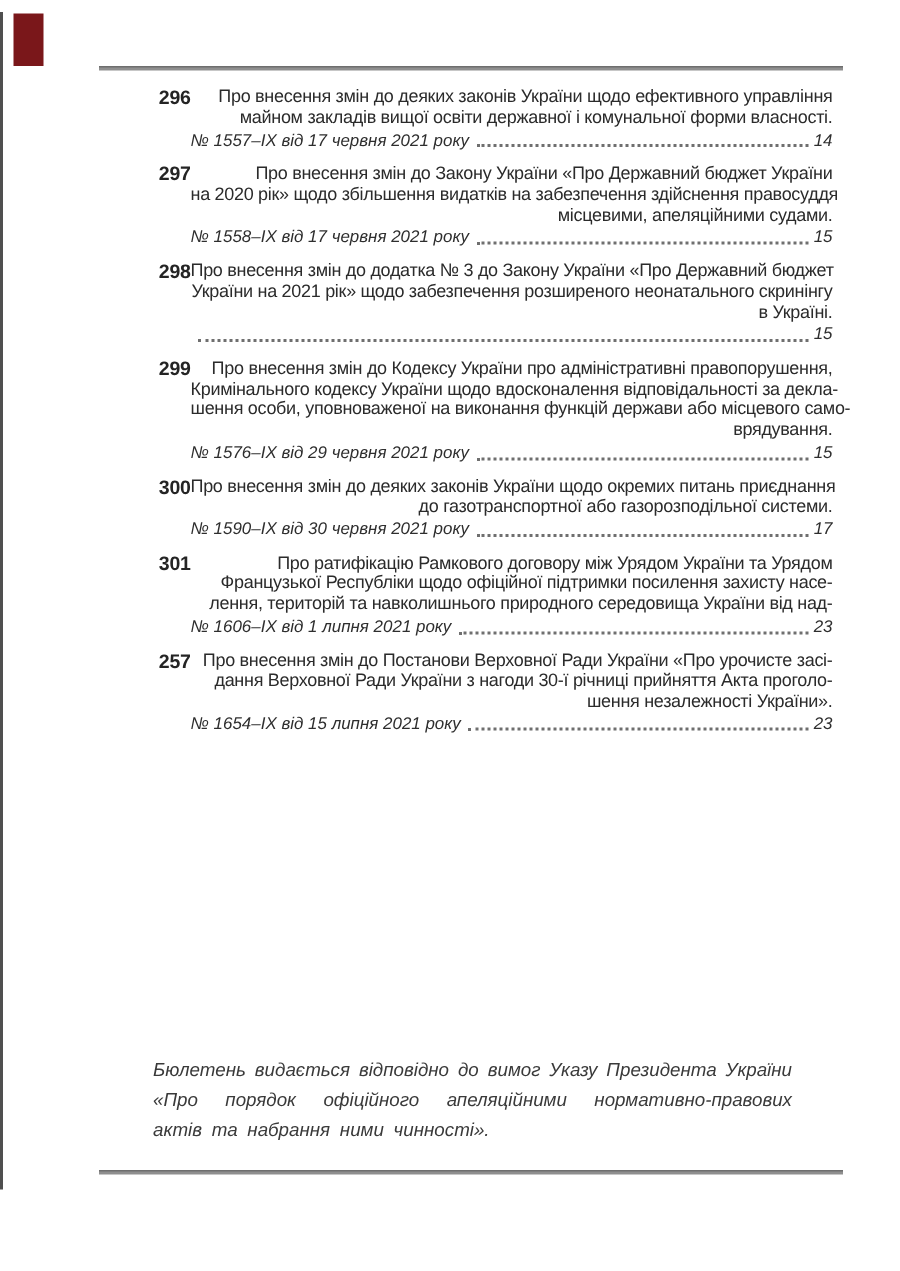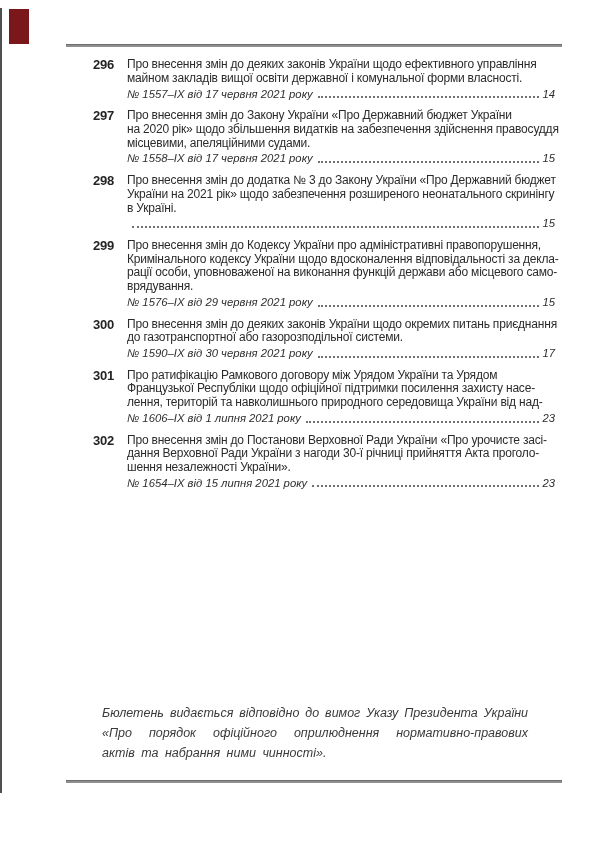--- a/index.html
+++ b/index.html
@@ -6,21 +6,21 @@
   .page{
     position:relative;width:600px;height:847px;background:#ffffff;overflow:hidden;
     font-family:"Liberation Sans", sans-serif;color:#2e2e2e;
   }
   .red-tab{position:absolute;left:9px;top:9px;width:20px;height:35px;background:#7a171a;}
   .left-rule{position:absolute;left:0;top:8px;width:2px;height:785px;background:#4f4f4f;}
   .hrule{position:absolute;left:66px;width:496px;height:3px;background:#8f8f8f;border-top:1px solid #6e6e6e;box-sizing:border-box;}
   .hrule.top{top:44px;}
   .hrule.bottom{top:780px;}
   .toc{position:absolute;left:93px;top:58px;width:462px;}
-  .entry{display:flex;margin-bottom:9px;}
+  .entry{display:flex;margin-bottom:9px;text-align:right;}
   .num{width:34px;flex:none;font-weight:bold;font-size:13px;line-height:13.8px;letter-spacing:-0.2px;color:#242424;}
   .ebody{flex:1;min-width:0;}
   .tline{font-size:12px;line-height:13.8px;letter-spacing:-0.2px;white-space:nowrap;color:#2b2b2b;}
   .refrow{display:flex;align-items:flex-end;margin-top:2px;font-style:italic;font-size:11.3px;line-height:12.5px;color:#2e2e2e;}
   .ref{white-space:nowrap;}
   .leader{flex:1;border-bottom:2px dotted #6f6f6f;margin:0 3px 2px 5px;min-width:20px;}
   .pnum{white-space:nowrap;}
   .section-heading{font-weight:bold;font-size:14.5px;line-height:18px;letter-spacing:0.9px;margin:8px 0 10px 0;color:#242424;white-space:nowrap;}
   .footer{position:absolute;left:102px;top:703px;width:426px;font-style:italic;font-size:12.5px;line-height:20px;color:#3a3a3a;}
   .fline{text-align:justify;text-align-last:justify;white-space:normal;}
@@ -71,21 +71,21 @@
             <span class="leader"></span>
             <span class="pnum">15</span>
           </div>
         </div>
       </div>
       <div class="entry">
         <div class="num">299</div>
         <div class="ebody">
           <div class="tline">Про внесення змін до Кодексу України про адміністративні правопорушення,</div>
           <div class="tline">Кримінального кодексу України щодо вдосконалення відповідальності за декла-</div>
-          <div class="tline">рації особи, уповноваженої на виконання функцій держави або місцевого само-</div>
+          <div class="tline">шення особи, уповноваженої на виконання функцій держави або місцевого само-</div>
           <div class="tline">врядування.</div>
           <div class="refrow">
             <span class="ref">№ 1576–ІХ від 29 червня 2021 року</span>
             <span class="leader"></span>
             <span class="pnum">15</span>
           </div>
         </div>
       </div>
       <div class="entry">
         <div class="num">300</div>
@@ -106,32 +106,32 @@
           <div class="tline">Французької Республіки щодо офіційної підтримки посилення захисту насе-</div>
           <div class="tline">лення, територій та навколишнього природного середовища України від над-</div>
           <div class="refrow">
             <span class="ref">№ 1606–ІХ від 1 липня 2021 року</span>
             <span class="leader"></span>
             <span class="pnum">23</span>
           </div>
         </div>
       </div>
       <div class="entry">
-        <div class="num">302</div>
+        <div class="num">257</div>
         <div class="ebody">
           <div class="tline">Про внесення змін до Постанови Верховної Ради України «Про урочисте засі-</div>
           <div class="tline">дання Верховної Ради України з нагоди 30-ї річниці прийняття Акта проголо-</div>
           <div class="tline">шення незалежності України».</div>
           <div class="refrow">
             <span class="ref">№ 1654–ІХ від 15 липня 2021 року</span>
             <span class="leader"></span>
             <span class="pnum">23</span>
           </div>
         </div>
       </div>
     </div>
 
   <div class="footer">
       <div class="fline">Бюлетень видається відповідно до вимог Указу Президента України</div>
-      <div class="fline">«Про порядок офіційного оприлюднення нормативно-правових</div>
+      <div class="fline">«Про порядок офіційного апеляційними нормативно-правових</div>
       <div class="fline last">актів та набрання ними чинності».</div>
     </div>
 </div>
 
 </body></html>

